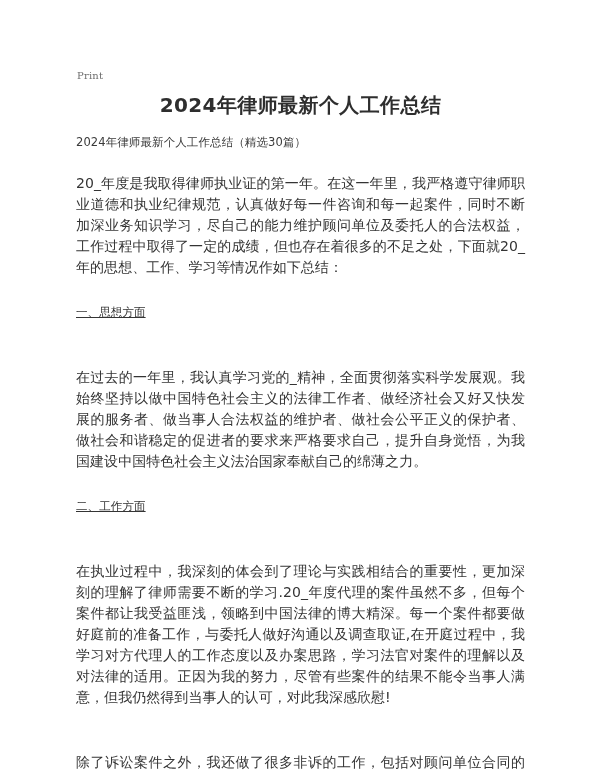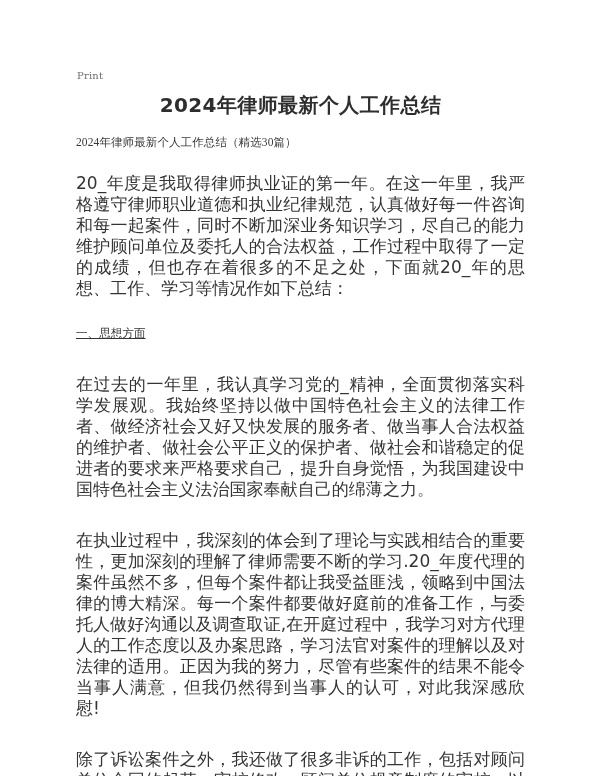--- a/index.html
+++ b/index.html
@@ -56,21 +56,20 @@
     letter-spacing: 0.4px;
   }
 
   .doc-subtitle {
     margin: 14px 0 0 0;
     font-size: 11.5px;
     line-height: 18px;
     font-weight: normal;
     color: #3a3a3a;
     letter-spacing: 0.1px;
-    font-family: Liberation Serif, serif;
   }
 
   .doc-subheading {
     margin: 13px 0 0 0;
     font-size: 11.8px;
     line-height: 18px;
     font-weight: bold;
     color: #2b2b2b;
     letter-spacing: 0.1px;
   }
@@ -79,33 +78,33 @@
     margin: 0;
     font-size: 11.5px;
     line-height: 21px;
     font-weight: normal;
     color: #343434;
     letter-spacing: 0.1px;
   }
 
   .para {
     margin: 0;
-    font-size: 17px;
+    font-size: 14px;
     line-height: 21px;
     color: #343434;
     text-align: justify;
     text-justify: inter-ideograph;
     letter-spacing: 0.05px;
     word-break: break-all;
   }
 
   .blocks { margin-top: 22px; }
   .blocks > * + * { margin-top: 0; }
 
-  .gap-para { margin-top: 30px; }
+  .gap-para { margin-top: 44px; }
   .gap-head { margin-top: 24px; text-decoration: underline; }
 </style>
 </head>
 <body>
 
 <div class="page">
 
   <div class="print-link">Print</div>
 
   <div class="doc">
@@ -115,18 +114,19 @@
     <p class="doc-subtitle">2024年律师最新个人工作总结（精选30篇）</p>
 
 
     <div class="blocks">
 
       <p class="para">20_年度是我取得律师执业证的第一年。在这一年里，我严格遵守律师职业道德和执业纪律规范，认真做好每一件咨询和每一起案件，同时不断加深业务知识学习，尽自己的能力维护顾问单位及委托人的合法权益，工作过程中取得了一定的成绩，但也存在着很多的不足之处，下面就20_年的思想、工作、学习等情况作如下总结：</p>
 
       <p class="section-heading gap-head">一、思想方面</p>
       <p class="para gap-para">在过去的一年里，我认真学习党的_精神，全面贯彻落实科学发展观。我始终坚持以做中国特色社会主义的法律工作者、做经济社会又好又快发展的服务者、做当事人合法权益的维护者、做社会公平正义的保护者、做社会和谐稳定的促进者的要求来严格要求自己，提升自身觉悟，为我国建设中国特色社会主义法治国家奉献自己的绵薄之力。</p>
 
+      <p class="section-heading gap-head">二、工作方面</p>
       <p class="para gap-para">在执业过程中，我深刻的体会到了理论与实践相结合的重要性，更加深刻的理解了律师需要不断的学习.20_年度代理的案件虽然不多，但每个案件都让我受益匪浅，领略到中国法律的博大精深。每一个案件都要做好庭前的准备工作，与委托人做好沟通以及调查取证,在开庭过程中，我学习对方代理人的工作态度以及办案思路，学习法官对案件的理解以及对法律的适用。正因为我的努力，尽管有些案件的结果不能令当事人满意，但我仍然得到当事人的认可，对此我深感欣慰!</p>
       <p class="para gap-para">除了诉讼案件之外，我还做了很多非诉的工作，包括对顾问单位合同的起草、审核修改，顾问单位规章制度的审核，以及人员的培训工作。在起草、修改合同的过程中，我不仅要对合同内容条款有明确而且具有可操作性的约定外，对于履行过程中可能出现的问题应当多征求一下相关履行合同部门人员的建议或意见，通过他们在实践中已经或可能碰到的情况，应尽可能全的明确到合同条款之中，这对以后处理纠纷提供了必要的前提。作为一名合格的律师不仅要做好诉讼业务，同时应该多发展非诉讼业务。</p>
 
     </div>
   </div>
 </div>
 
 </body></html>

